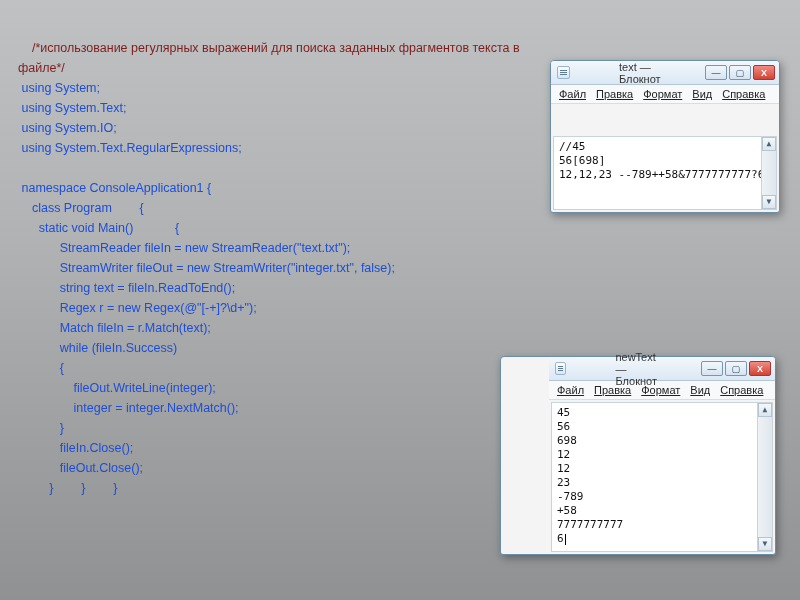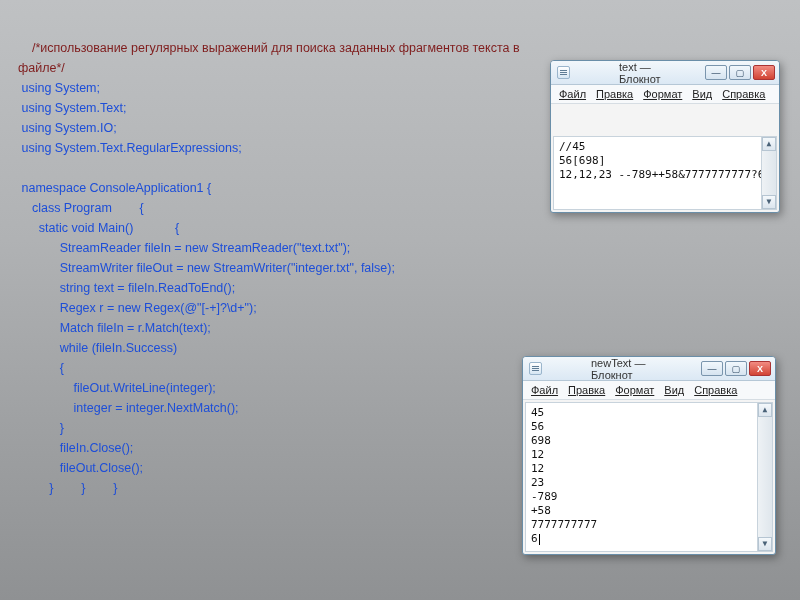--- a/index.html
+++ b/index.html
@@ -106,21 +106,21 @@
       position: absolute; left: 0; right: 0; height: 14px;
       background: linear-gradient(#f4f8fb,#dce5ee);
       border: 1px solid #b6c5d2;
       display: flex; align-items: center; justify-content: center;
       font-size: 8px; color: #4a6278;
     }
     .sb-up { top: 0; }
     .sb-down { bottom: 0; }
     #win1 { top: 60px; right: 20px; width: 230px; }
     #win1 .win-body { height: 74px; margin-top: 32px; }
-    #win2 { top: 356px; right: 24px; width: 254px; }
+    #win2 { top: 356px; right: 24px; width: 276px; padding-left: 48px; }
     #win2 .win-body { height: 150px; }
     .cursor-bar {
       display: inline-block;
       width: 1px; height: 11px;
       background: #000;
       vertical-align: text-bottom;
       margin-left: 1px;
     }
   </style>
 </head>

